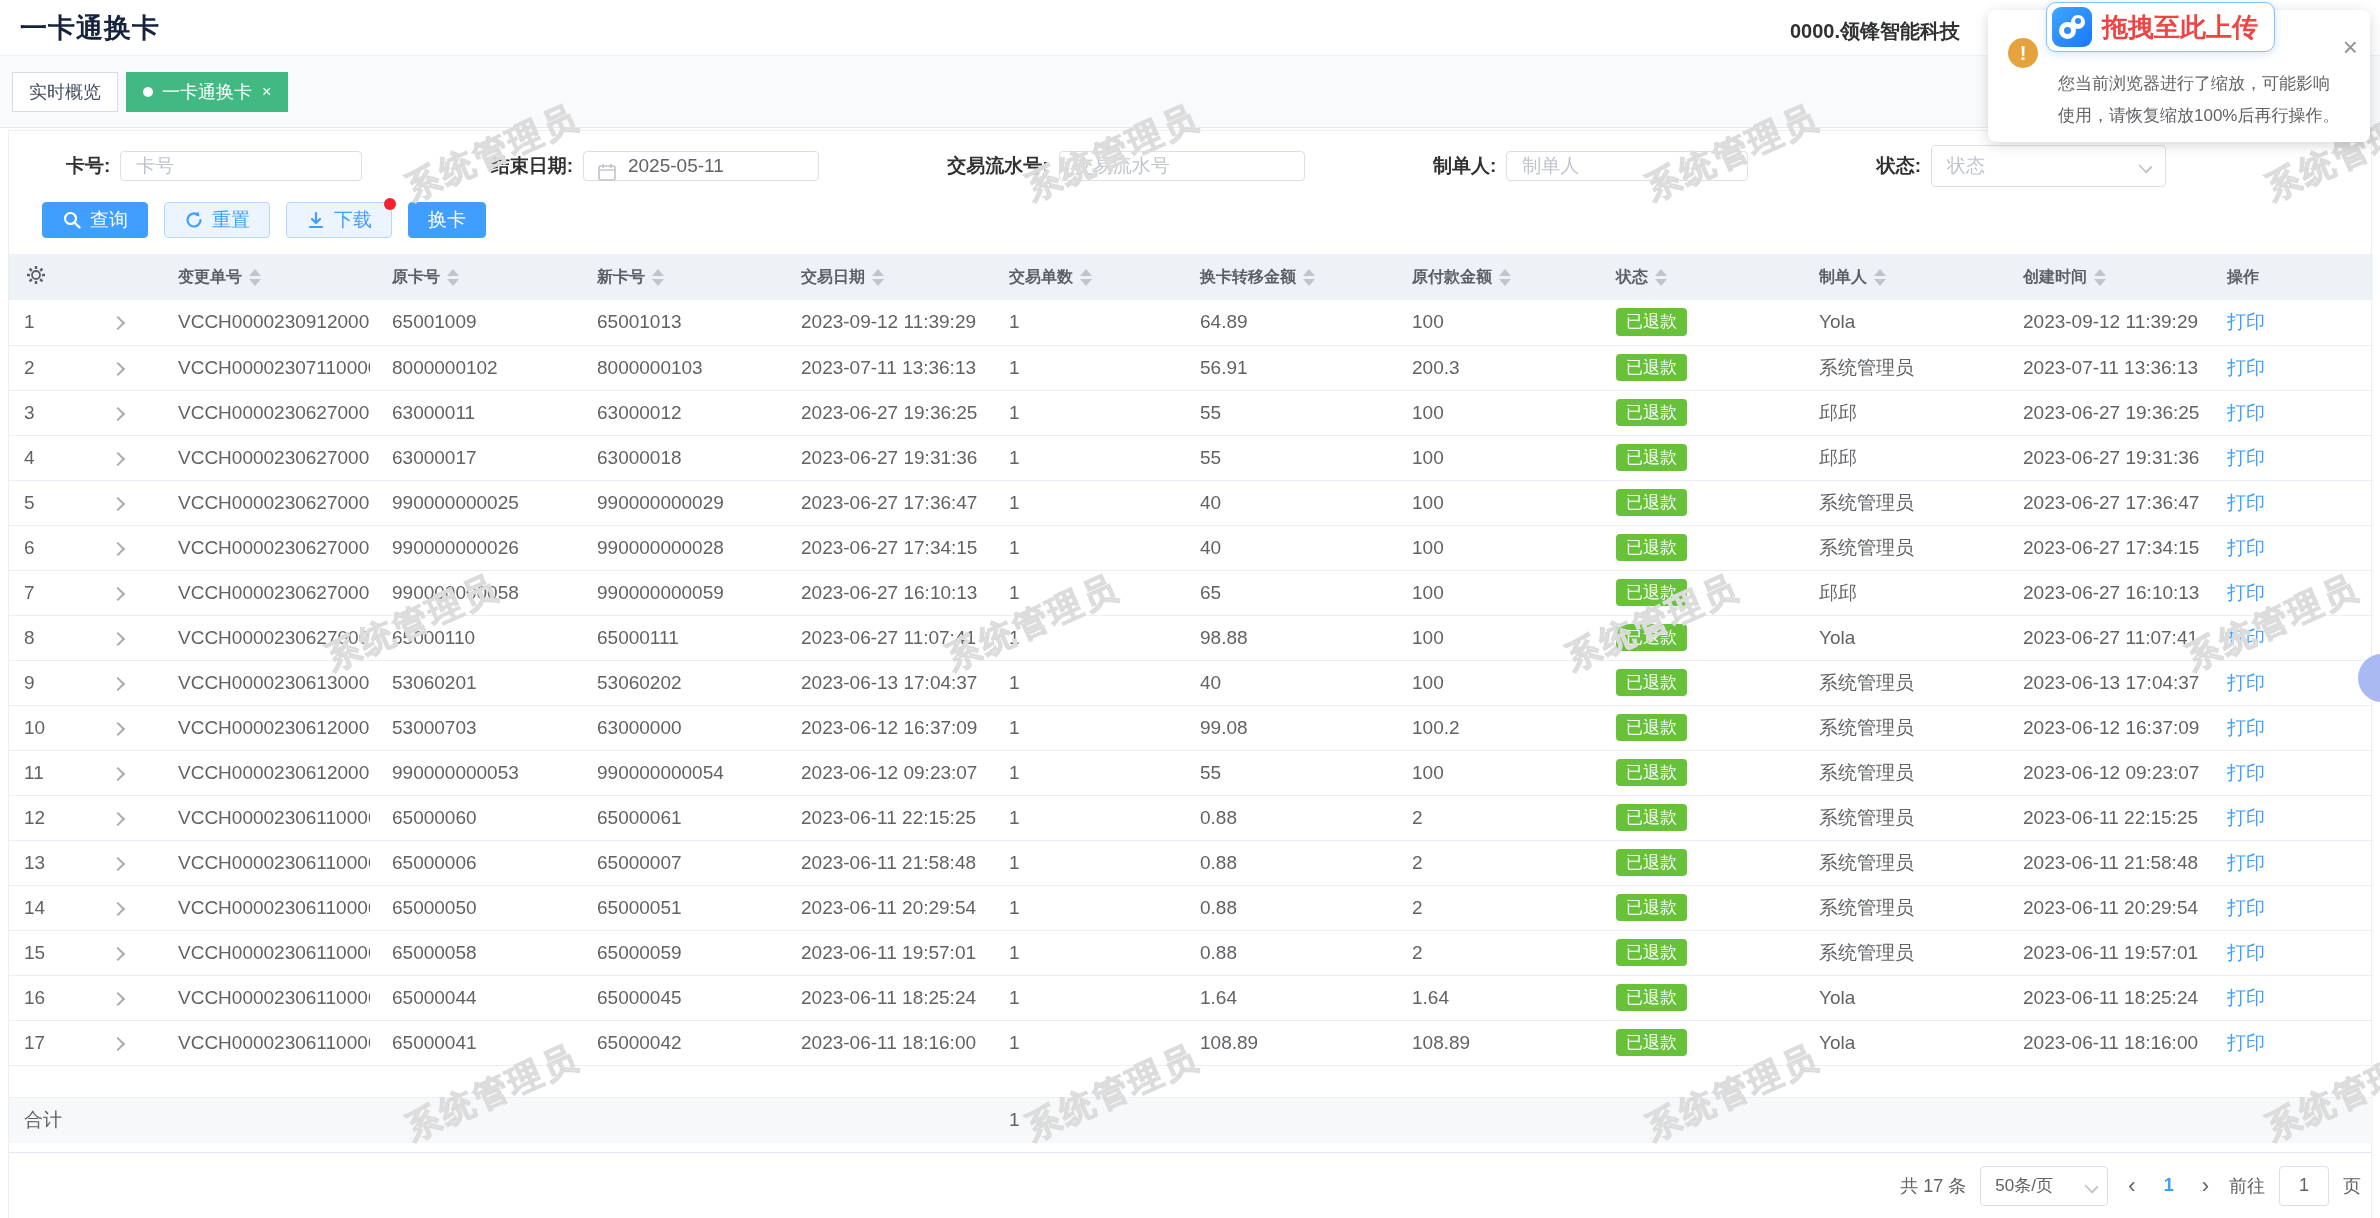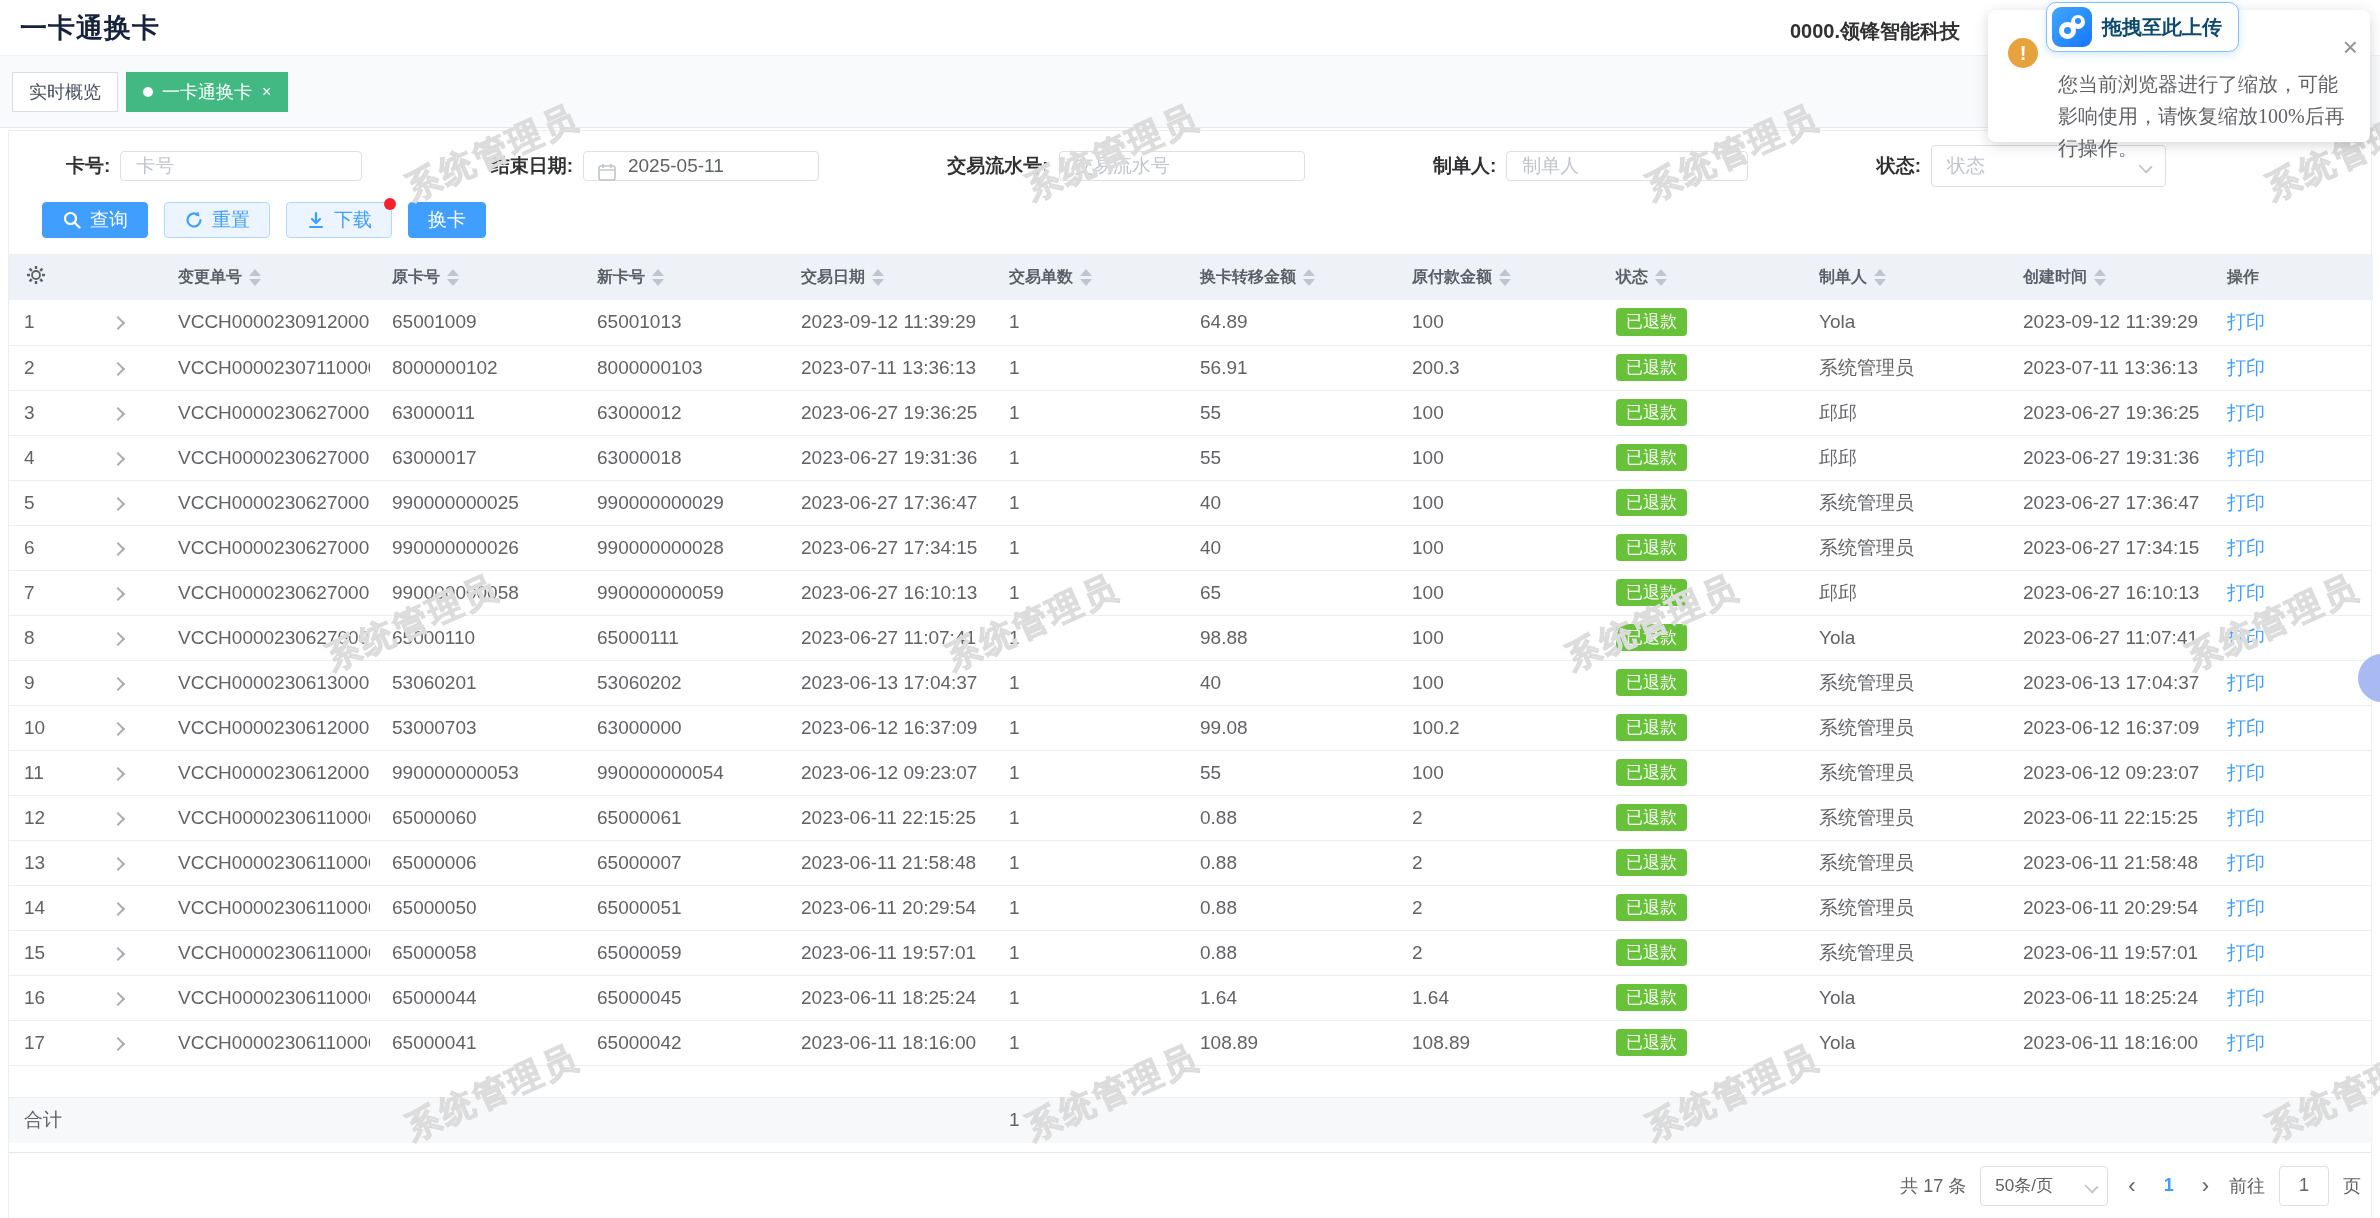--- a/index.html
+++ b/index.html
@@ -92,33 +92,33 @@
   .wm { position:absolute; z-index:40; pointer-events:none; font-size:34px; font-weight:bold;
     letter-spacing:3px; color:transparent; -webkit-text-stroke:1.2px #dcdcdc;
     transform:rotate(-24deg); white-space:nowrap; }
 
   
   .notice { position:absolute; left:1988px; top:10px; width:382px; height:132px; background:#fff;
     border-radius:8px; box-shadow:0 3px 14px rgba(0,0,0,.16); z-index:100; }
   .warn-ic { position:absolute; left:20px; top:28px; width:30px; height:30px; border-radius:50%;
     background:#e6a23c; color:#fff; font-size:20px; font-weight:bold; display:flex;
     align-items:center; justify-content:center; }
-  .notice-msg { position:absolute; left:70px; top:58px; width:288px; font-size:20px;
-    line-height:32px; color:#606266;font-family:Liberation Serif, serif; }
+  .notice-msg { position:absolute; left:70px; top:58px; width:288px; font-size:17px;
+    line-height:32px; color:#606266; }
   .notice-close { position:absolute; right:12px; top:24px; font-size:26px; color:#909399; cursor:pointer; line-height:1; }
   .upload-tip { position:absolute; left:2046px; top:2px; height:50px; background:#fff;
     border:1px solid #7fc0ff; border-radius:10px; box-shadow:0 2px 8px rgba(64,158,255,.25);
     display:flex; align-items:center; padding:0 16px 0 5px; z-index:110; cursor:pointer; }
   .pan-logo { width:40px; height:40px; border-radius:9px; background:linear-gradient(135deg,#41a7ff,#1677ff);
     position:relative; margin-right:10px; }
   .pan-logo .b1 { position:absolute; left:7px; top:15px; width:17px; height:17px; border-radius:50%; background:#fff; }
   .pan-logo .b2 { position:absolute; left:19px; top:8px; width:14px; height:14px; border-radius:50%; background:#fff; }
   .pan-logo .h1 { position:absolute; left:12px; top:20px; width:7px; height:7px; border-radius:50%; background:#2a8cff; }
   .pan-logo .h2 { position:absolute; left:23px; top:11px; width:6px; height:6px; border-radius:50%; background:#2a8cff; }
-  .upload-label { font-size:20px; font-weight:bold; color:#0c4a6e; }
+  .upload-label { font-size:26px; font-weight:bold; color:#ef4444; }
 
   .float-ball { position:absolute; left:2358px; top:654px; width:48px; height:48px; border-radius:50%;
     background:#9fb2ef; opacity:.9; z-index:90; }
 </style>
 </head>
 <body>
 
 <div class="titlebar">
   <div class="page-title">一卡通换卡</div>
   <div class="company">0000.领锋智能科技</div>

